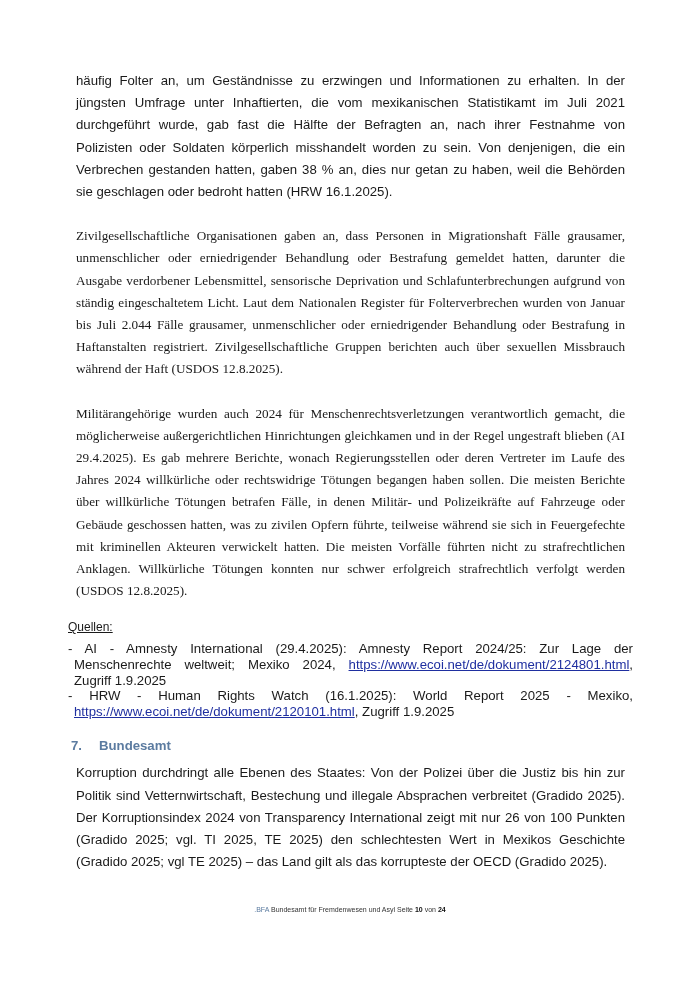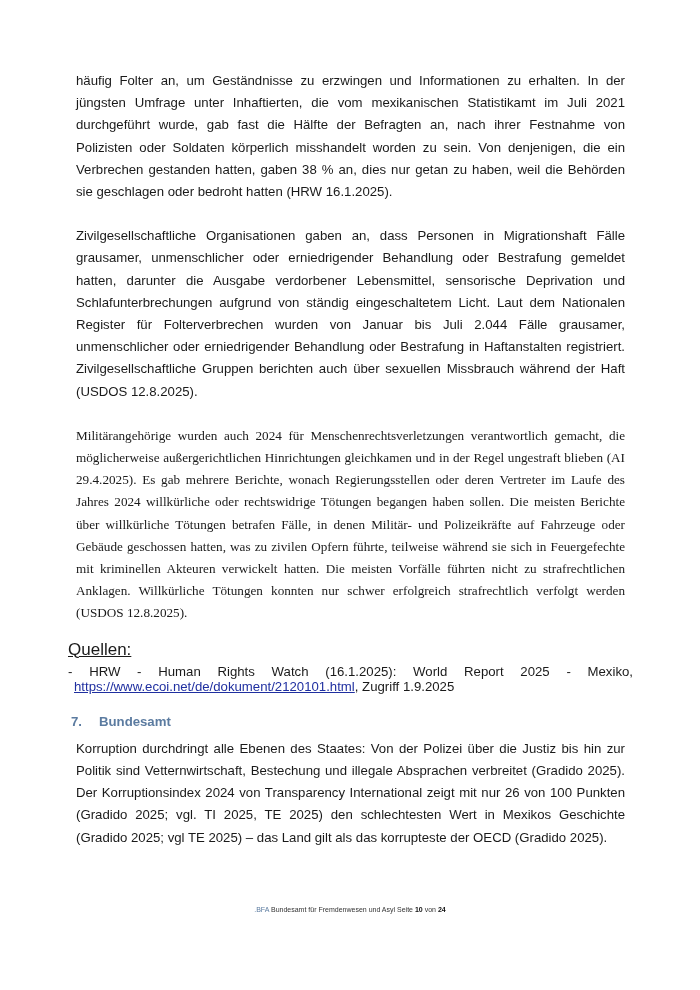--- a/index.html
+++ b/index.html
@@ -1,41 +1,42 @@
 <!DOCTYPE html>
 <html><head>
 <meta charset="utf-8">
 <style>
   html, body { margin: 0; padding: 0; background: #ffffff; }
   body { width: 700px; height: 990px; position: relative; overflow: hidden;
          font-family: "Liberation Sans", sans-serif; color: #1a1a1a; }
   .page { position: absolute; left: 68px; top: 62px; width: 565px; }
   .para { font-size: 13.2px; line-height: 22.2px; text-align: justify; margin: 8px; }
   .p1 { margin-bottom: 22px; }
-  .p2 { margin-bottom: 22px; }
+  .p2 { margin-bottom: 22px; font-family: Liberation Serif, serif; }
   .p3 { margin-bottom: 16px; font-family: Liberation Serif, serif; }
-  .sources-title { font-size: 17px; text-decoration: underline; margin: 12px 0 5px 0; line-height: 18px; }
+  .sources-title { font-size: 12px; text-decoration: underline; margin: 12px 0 5px 0; line-height: 18px; }
   .src { font-size: 13.2px; line-height: 15.6px; text-align: justify; margin: 0; padding-left: 6px; text-indent: -6px; }
   .src a { color: #1f2fa0; text-decoration: underline; }
   .heading { color: #5b7ba0; font-weight: bold; font-size: 13.2px; margin: 19px 0 9px 3px; display: flex; }
   .heading .num { width: 28px; }
   .footer { position: absolute; top: 906px; left: 0; width: 700px; text-align: center; font-size: 7px; color: #333; }
   .footer .brand { color: #5b7ba0; }
   .footer b { color: #111; }
 </style>
 </head>
 <body>
 
 <div class="page">
   <p class="para p1">häufig Folter an, um Geständnisse zu erzwingen und Informationen zu erhalten. In der jüngsten Umfrage unter Inhaftierten, die vom mexikanischen Statistikamt im Juli 2021 durchgeführt wurde, gab fast die Hälfte der Befragten an, nach ihrer Festnahme von Polizisten oder Soldaten körperlich misshandelt worden zu sein. Von denjenigen, die ein Verbrechen gestanden hatten, gaben 38 % an, dies nur getan zu haben, weil die Behörden sie geschlagen oder bedroht hatten (HRW 16.1.2025).</p>
   <p class="para p2">Zivilgesellschaftliche Organisationen gaben an, dass Personen in Migrationshaft Fälle grausamer, unmenschlicher oder erniedrigender Behandlung oder Bestrafung gemeldet hatten, darunter die Ausgabe verdorbener Lebensmittel, sensorische Deprivation und Schlafunterbrechungen aufgrund von ständig eingeschaltetem Licht. Laut dem Nationalen Register für Folterverbrechen wurden von Januar bis Juli 2.044 Fälle grausamer, unmenschlicher oder erniedrigender Behandlung oder Bestrafung in Haftanstalten registriert. Zivilgesellschaftliche Gruppen berichten auch über sexuellen Missbrauch während der Haft (USDOS 12.8.2025).</p>
   <p class="para p3">Militärangehörige wurden auch 2024 für Menschenrechtsverletzungen verantwortlich gemacht, die möglicherweise außergerichtlichen Hinrichtungen gleichkamen und in der Regel ungestraft blieben (AI 29.4.2025). Es gab mehrere Berichte, wonach Regierungsstellen oder deren Vertreter im Laufe des Jahres 2024 willkürliche oder rechtswidrige Tötungen begangen haben sollen. Die meisten Berichte über willkürliche Tötungen betrafen Fälle, in denen Militär- und Polizeikräfte auf Fahrzeuge oder Gebäude geschossen hatten, was zu zivilen Opfern führte, teilweise während sie sich in Feuergefechte mit kriminellen Akteuren verwickelt hatten. Die meisten Vorfälle führten nicht zu strafrechtlichen Anklagen. Willkürliche Tötungen konnten nur schwer erfolgreich strafrechtlich verfolgt werden (USDOS 12.8.2025).</p>
 
   <div>
     <p class="sources-title">Quellen:</p>
+    <p class="src"><span>-  AI - Amnesty International (29.4.2025): Amnesty Report 2024/25: Zur Lage der Menschenrechte weltweit; Mexiko 2024, </span><a>https://www.ecoi.net/de/dokument/2124801.html</a><span>, Zugriff 1.9.2025</span></p>
     <p class="src"><span>-  HRW - Human Rights Watch (16.1.2025): World Report 2025 - Mexiko, </span><a>https://www.ecoi.net/de/dokument/2120101.html</a><span>, Zugriff 1.9.2025</span></p>
   </div>
 
   <div class="heading">
     <span class="num">7.</span>
     <span>Bundesamt</span>
   </div>
   <p class="para">Korruption durchdringt alle Ebenen des Staates: Von der Polizei über die Justiz bis hin zur Politik sind Vetternwirtschaft, Bestechung und illegale Absprachen verbreitet (Gradido 2025). Der Korruptionsindex 2024 von Transparency International zeigt mit nur 26 von 100 Punkten (Gradido 2025; vgl. TI 2025, TE 2025) den schlechtesten Wert in Mexikos Geschichte (Gradido 2025; vgl TE 2025) – das Land gilt als das korrupteste der OECD (Gradido 2025).</p>
 </div>
 

